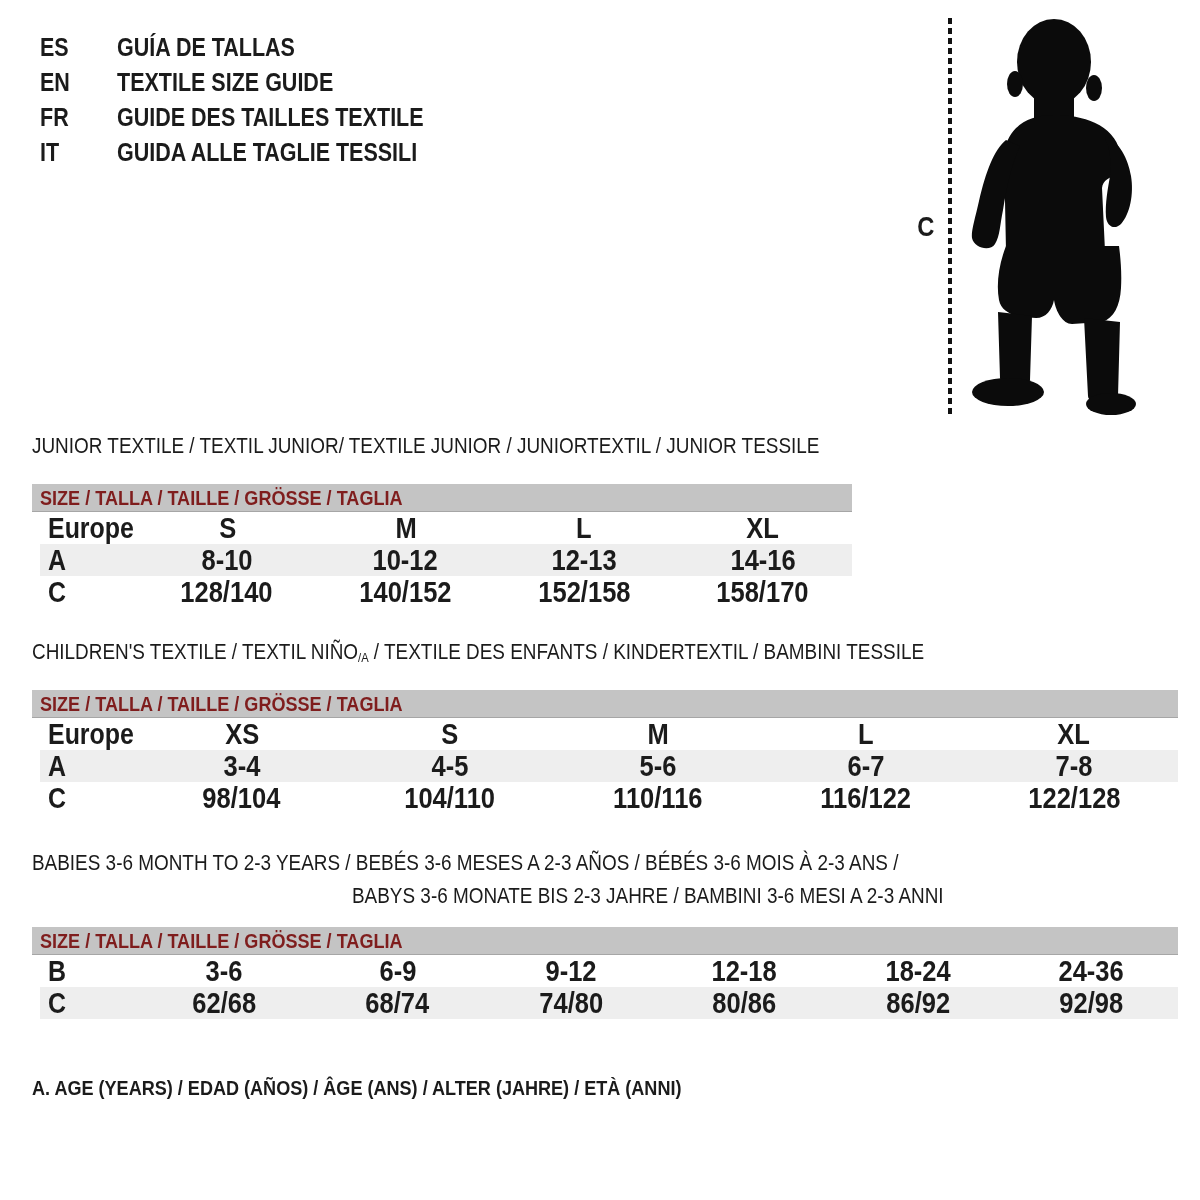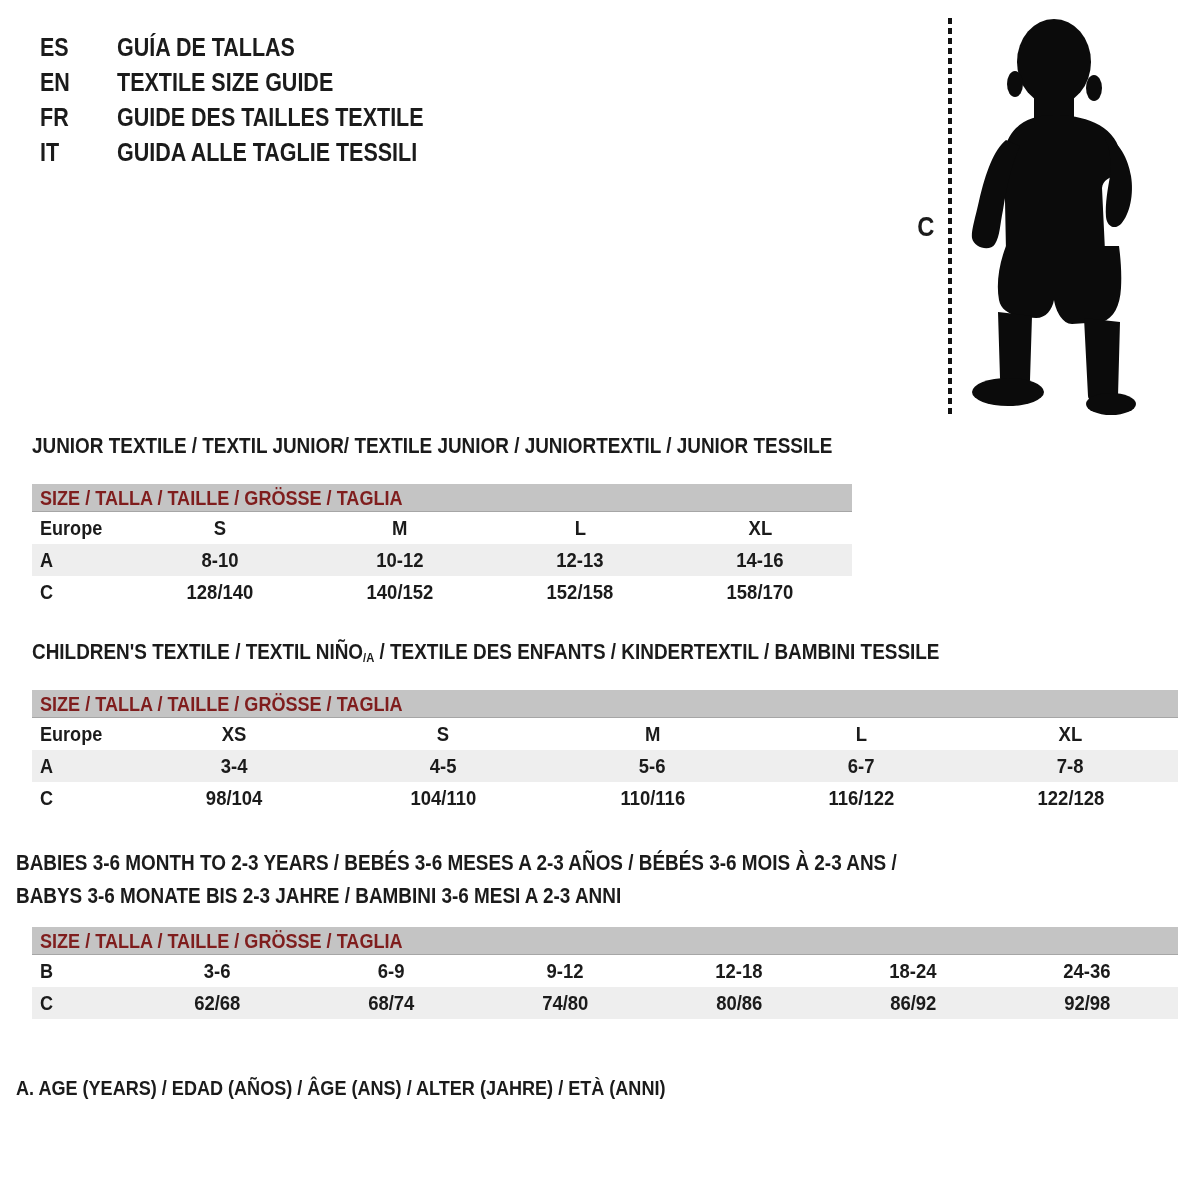--- a/index.html
+++ b/index.html
@@ -18,38 +18,38 @@
   .lang-code { width:77px; font-size:25px; font-weight:700; }
   .lang-title { font-size:25px; font-weight:700; }
 
   
   .measure-line { left:948px; top:18px; width:4px; height:400px;
     background:repeating-linear-gradient(to bottom, #111 0 6px, transparent 6px 10px); }
   .measure-label { left:916px; top:212px; font-size:27px; font-weight:700; }
   .figure-box { left:966px; top:16px; width:175px; height:402px; }
 
   
-  .section-heading { font-size:22px; font-weight:700; line-height:27px; }
+  .section-heading { font-size:22px; font-weight:400; line-height:27px;text-align:right; }
   .sub-a { font-size:13px; position:relative; top:3px; }
 
   
   .tbl { left:32px; }
   .bar { height:28px; background:#c4c4c4; border-bottom:1px solid #a6a6a6;
          display:flex; align-items:center; padding-left:8px;
          font-size:21px; font-weight:700; color:#7f1d1d; }
-  .trow { display:flex; height:32px; align-items:center; font-size:21px; font-weight:700; }
+  .trow { display:flex; height:32px; align-items:center; font-size:29px; font-weight:700;margin-left:8px; }
   .trow.stripe { background:#eeeeee; }
   .rlabel { width:98px; padding-left:8px; text-align:left; }
   .cell { text-align:center; }
   .w4 .cell { width:180px; }
   .w5 .cell { width:209px; }
   .w6 .cell { width:174px; }
 
   
-  .legend { left:16px; top:1072px; }
+  .legend { left:32px; top:1072px; }
   .legend-line { height:31px; display:flex; align-items:center; font-size:21px; font-weight:700; }
 </style>
 </head>
 <body>
 
 <div class="abs lang-list">
   <div class="lang-row">
     <span class="lang-code"><span class="cx">ES</span></span>
     <span class="lang-title"><span class="cx">GUÍA DE TALLAS</span></span>
   </div>
@@ -145,21 +145,21 @@
   <div class="trow">
     <span class="rlabel"><span class="cx">C</span></span>
     <span class="cell"><span class="cxc">98/104</span></span>
     <span class="cell"><span class="cxc">104/110</span></span>
     <span class="cell"><span class="cxc">110/116</span></span>
     <span class="cell"><span class="cxc">116/122</span></span>
     <span class="cell"><span class="cxc">122/128</span></span>
   </div>
 </div>
 
-<div class="abs section-heading" style="left:16px; top:846px; line-height:33px;">
+<div class="abs section-heading" style="left:32px; top:846px; line-height:33px;">
   <div><span class="cx">BABIES 3-6 MONTH TO 2-3 YEARS / BEBÉS 3-6 MESES A 2-3 AÑOS / BÉBÉS 3-6 MOIS À 2-3 ANS /</span></div>
   <div><span class="cx">BABYS 3-6 MONATE BIS 2-3 JAHRE / BAMBINI 3-6 MESI A 2-3 ANNI</span></div>
 </div>
 
 <div class="abs tbl w6" style="top:927px; width:1146px;">
   <div class="bar">
       <span class="cx">SIZE / TALLA / TAILLE / GRÖSSE / TAGLIA</span>
     </div>
   <div class="trow">
     <span class="rlabel"><span class="cx">B</span></span>

